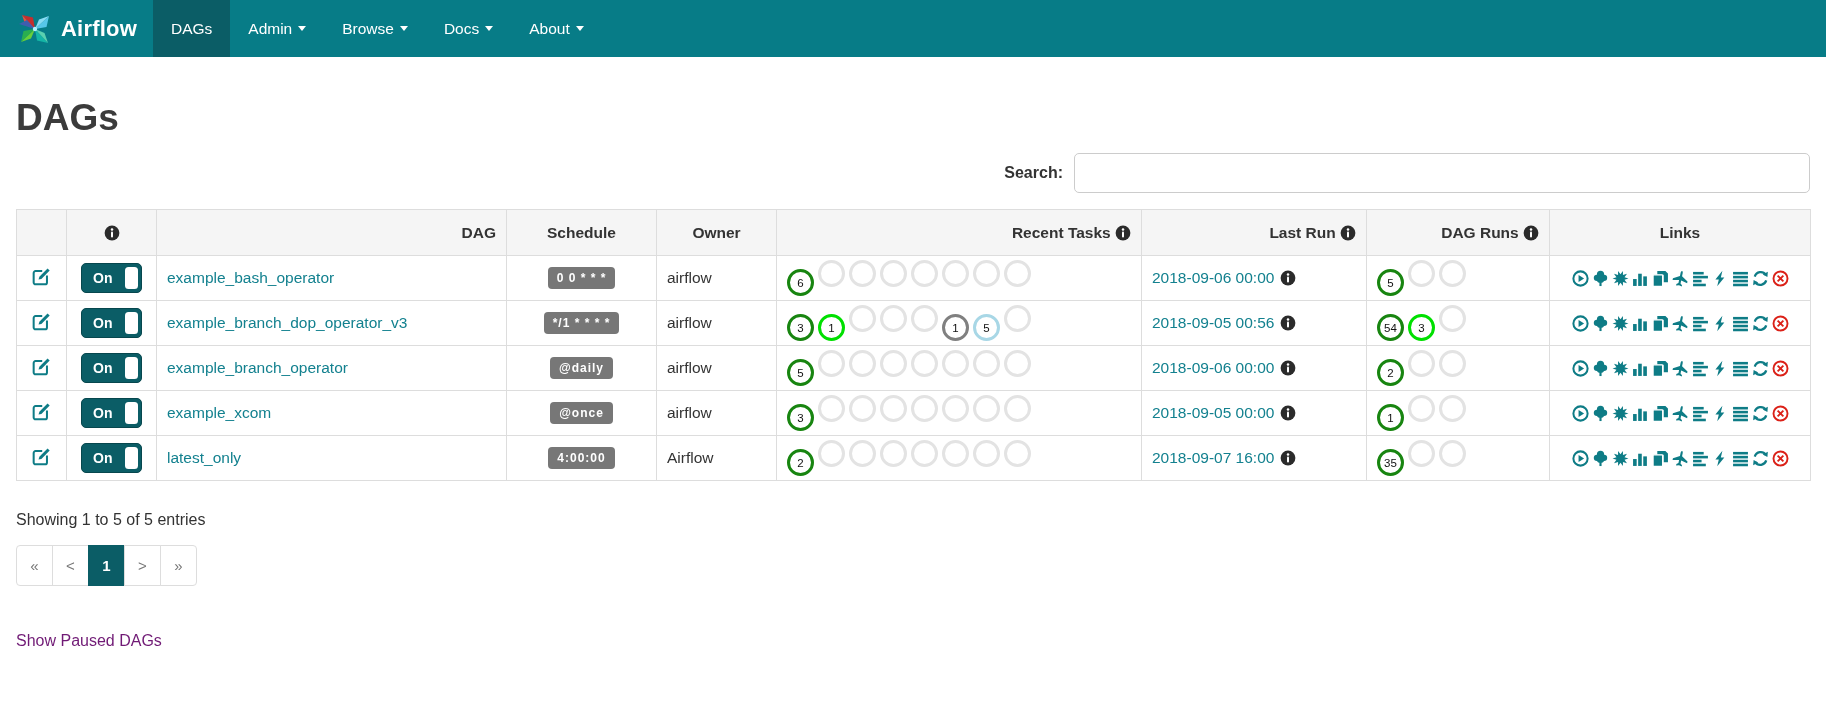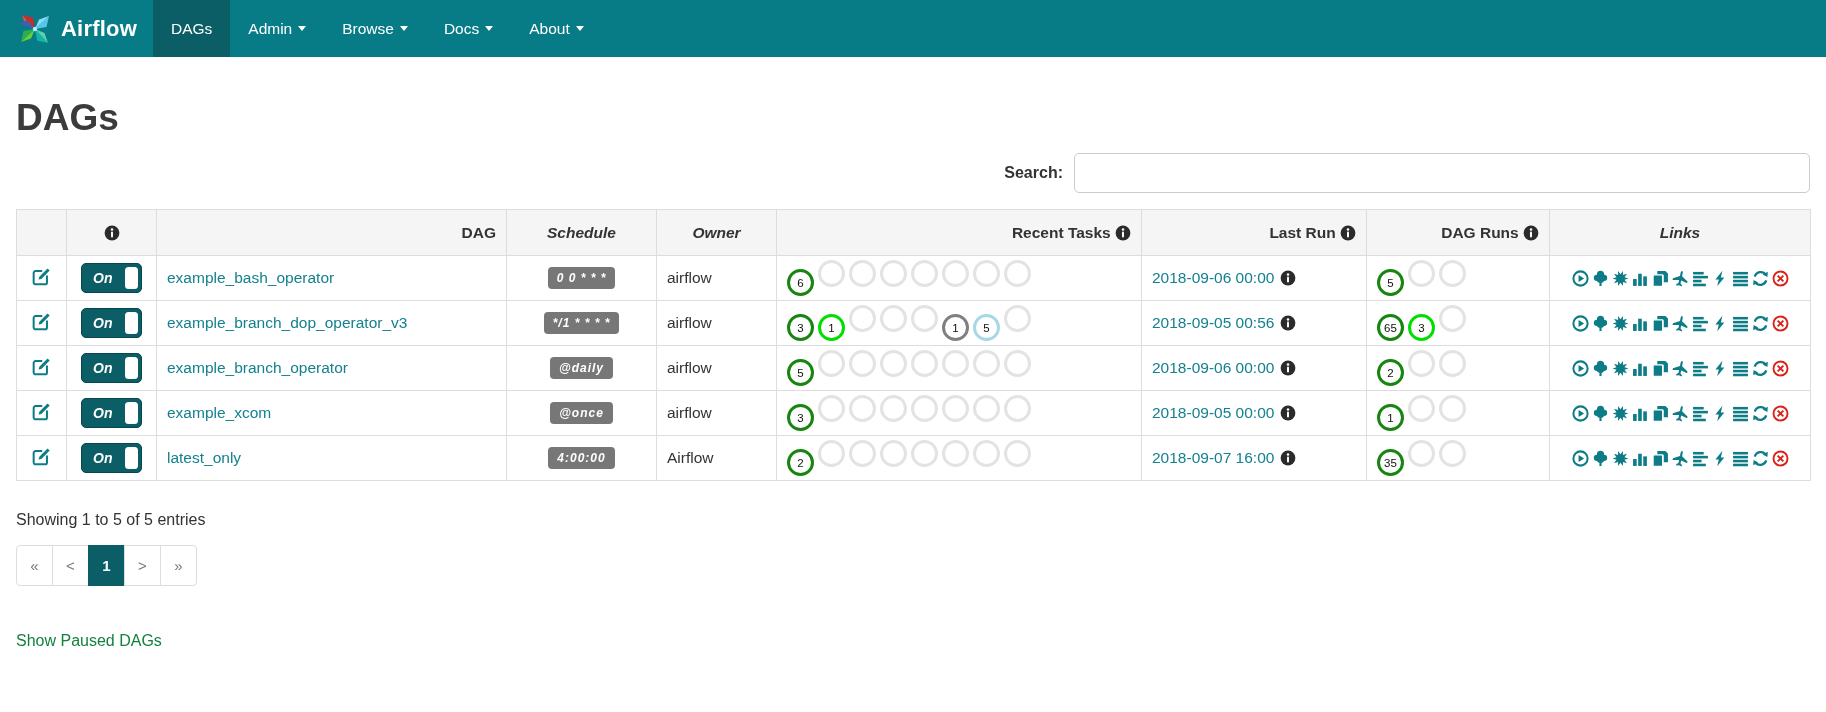--- a/index.html
+++ b/index.html
@@ -22,42 +22,42 @@
   .content { padding: 0 16px; }
   .page-title { margin-top: 40px; font-size: 37px; font-weight: 600; color: #3b3b3b; }
   .search-row { display: flex; justify-content: flex-end; align-items: center; gap: 11px; margin: 14px 0 16px; }
   .search-label { font-weight: bold; font-size: 16px; }
   .search-input { width: 736px; height: 40px; border: 1px solid #ccc; border-radius: 5px; font-size: 16px; padding: 0 10px; outline: none; font-family: "Liberation Sans", sans-serif; }
 
   
   table.dags { width: 1794px; border-collapse: collapse; table-layout: fixed; font-size: 15.5px; }
   .dags th, .dags td { border: 1px solid #ddd; padding: 0 10px; height: 45px; vertical-align: middle; }
   .dags thead th { background: #f5f5f5; font-weight: bold; text-align: right; height: 46px; }
-  .dags thead th.c, .dags td.c { text-align: center; font-style: italic; }
+  .dags thead th.c, .dags td.c { text-align: center; }
   .hdr-ico { width: 16px; height: 16px; vertical-align: -3px; color: #2b2b2b; }
   .dag-link, .lastrun-link { color: #13818F; text-decoration: none; cursor: pointer; }
   .sched { display: inline-block; background: #777; color: #fff; font-size: 12px; font-weight: bold; padding: 4px 9px; border-radius: 4px; letter-spacing: 1px; white-space: nowrap; }
   .edit-ico { width: 19px; height: 19px; color: #0E7C86; cursor: pointer; }
   .toggle { position: relative; display: inline-flex; align-items: center; width: 61px; height: 30px; background: #0B5D66; border: 1px solid #07474e; border-radius: 5px; padding-left: 11px; color: #fff; font-size: 14px; font-weight: bold; cursor: pointer; }
   .knob { position: absolute; top: 3px; bottom: 3px; right: 3px; width: 13px; background: #fff; border-radius: 3.5px; }
   .circle { display: inline-flex; align-items: center; justify-content: center; width: 27px; height: 27px; border-radius: 50%; border: 3px solid #e3e3e3; font-size: 11.5px; color: #111; margin-right: 4px; background: #fff; cursor: default; }
   .lastrun-cell { white-space: nowrap; }
   .info-ico { width: 16px; height: 16px; color: #2b2b2b; vertical-align: -3px; margin-left: 6px; cursor: pointer; }
   .links-cell { white-space: nowrap; text-align: center; }
   .licon { width: 17px; height: 17px; color: #0E7C86; margin: 0 1.5px; vertical-align: middle; cursor: pointer; }
   .licon.danger { color: #DB2118; }
 
   
   .showing { text-align: left; font-size: 16px; margin-top: 30px; padding-right: 2px; }
   .pagination { display: inline-flex; margin-top: 16px; list-style: none; }
   .page-btn { min-width: 37px; height: 41px; display: flex; align-items: center; justify-content: center; border: 1px solid #ddd; margin-left: -1px; background: #fff; color: #777; font-size: 15px; cursor: pointer; }
   .page-btn:first-child { border-radius: 4px 0 0 4px; margin-left: 0; }
   .page-btn:last-child { border-radius: 0 4px 4px 0; }
   .page-btn.active { background: #0B5D66; border-color: #0B5D66; color: #fff; font-weight: bold; }
-  .show-paused { display: inline-block; margin-top: 46px; color: #15803d; font-size: 16px; text-decoration: none; cursor: pointer; }
+  .show-paused { display: inline-block; margin-top: 46px; color: #701a75; font-size: 16px; text-decoration: none; cursor: pointer; }
 </style>
 </head>
 <body>
 
 <svg width="0" height="0" style="position:absolute">
   <defs>
     <symbol id="i-info" viewBox="0 0 16 16">
       <circle cx="8" cy="8" r="7.4" fill="currentColor"></circle>
       <circle cx="8" cy="4.4" r="1.25" fill="#fff"></circle>
       <rect x="7" y="6.6" width="2" height="5.8" rx="1" fill="#fff"></rect>
@@ -256,21 +256,21 @@
               <span>On</span>
               <span class="knob"></span>
             </span></td>
     <td><a class="dag-link">example_branch_dop_operator_v3</a></td>
     <td class="c"><span class="sched">*/1 * * * *</span></td>
     <td><span>airflow</span></td>
     <td><span class="circle" style="border-color:#188510">3</span><span class="circle" style="border-color:#00E000">1</span><span class="circle" style="border-color:#e3e3e3"></span><span class="circle" style="border-color:#e3e3e3"></span><span class="circle" style="border-color:#e3e3e3"></span><span class="circle" style="border-color:#808080">1</span><span class="circle" style="border-color:#A8D7E6">5</span><span class="circle" style="border-color:#e3e3e3"></span></td>
     <td class="lastrun-cell"><a class="lastrun-link">2018-09-05 00:56</a><svg class="info-ico">
               <use href="#i-info"></use>
             </svg></td>
-    <td><span class="circle" style="border-color:#188510">65</span><span class="circle" style="border-color:#00E000">3</span><span class="circle" style="border-color:#e3e3e3"></span></td>
+    <td><span class="circle" style="border-color:#188510">54</span><span class="circle" style="border-color:#00E000">3</span><span class="circle" style="border-color:#e3e3e3"></span></td>
     <td class="links-cell"><svg class="licon">
               <use href="#i-play"></use>
             </svg><svg class="licon">
               <use href="#i-tree"></use>
             </svg><svg class="licon">
               <use href="#i-burst"></use>
             </svg><svg class="licon">
               <use href="#i-bars"></use>
             </svg><svg class="licon">
               <use href="#i-copy"></use>

